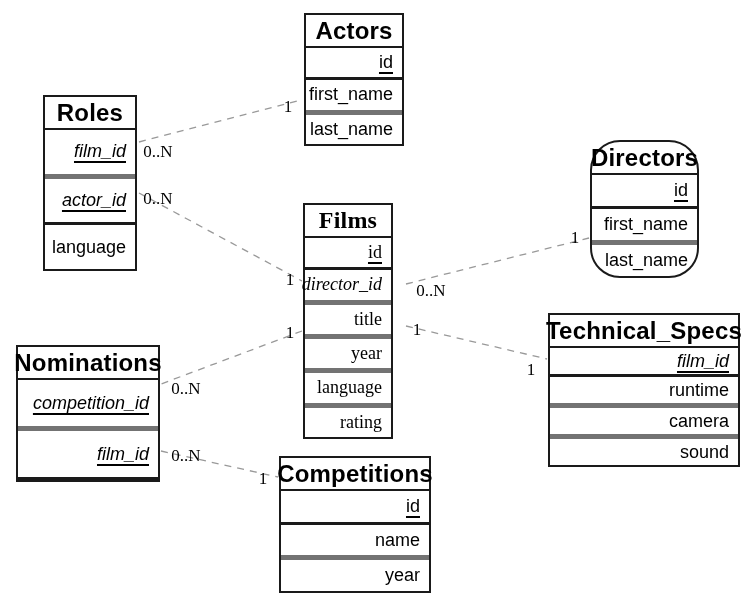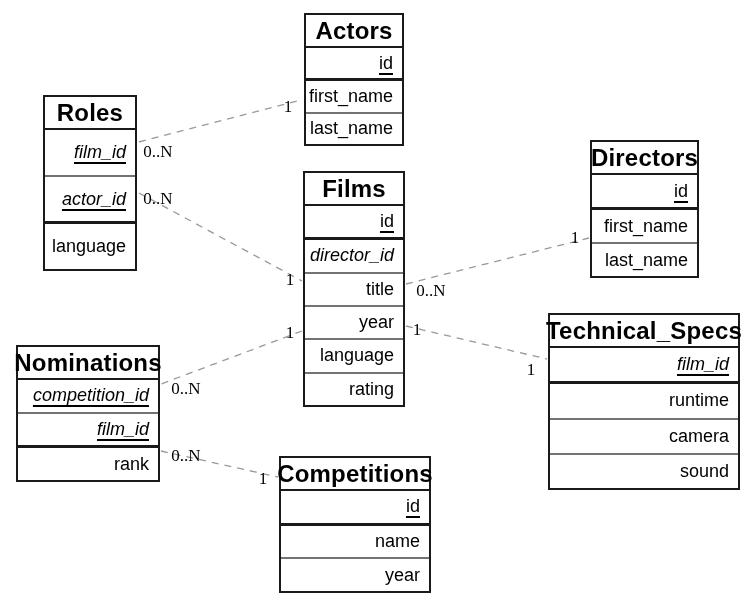--- a/index.html
+++ b/index.html
@@ -41,39 +41,39 @@
     border-bottom: 2px solid #1a1a1a;
     letter-spacing: 0.2px;
   }
   .entity .row {
     flex: 1 1 auto;
     display: flex;
     align-items: center;
     justify-content: flex-end;
     padding-right: 9px;
     font-size: 18px;
-    border-bottom: 2px solid #737373;
+    border-bottom: 5px solid #737373;
     box-sizing: border-box;
     white-space: nowrap;
   }
   .entity .row:last-child { border-bottom: none; }
   .entity .row.pk-end { border-bottom: 3px solid #1a1a1a; }
   .entity .row.fk .col-text { font-style: italic; }
   .entity .row.pk .col-text {
     text-decoration: underline;
     text-decoration-thickness: 1.5px;
     text-underline-offset: 4px;
   }
   
   #t-roles        { left: 43px;  top: 95px;  width: 94px;  height: 176px; }
   #t-actors       { left: 304px; top: 13px;  width: 100px; height: 133px; }
-  #t-films        { left: 303px; top: 171px; width: 102px; height: 236px; }
-  #t-directors    { left: 590px; top: 140px; width: 109px; height: 138px; }
+  #t-films        { left: 303px; top: 203px; width: 90px; height: 236px; font-family: Liberation Serif, serif; }
+  #t-directors    { left: 590px; top: 140px; width: 109px; height: 138px; border-radius: 30px; }
   #t-nominations  { left: 16px;  top: 345px; width: 144px; height: 137px; }
-  #t-technical    { left: 548px; top: 313px; width: 192px; height: 177px; }
+  #t-technical    { left: 548px; top: 313px; width: 192px; height: 154px; }
   #t-competitions { left: 279px; top: 456px; width: 152px; height: 137px; }
   
   .card {
     position: absolute;
     font-family: "Liberation Serif", serif;
     font-size: 17px;
     color: #000000;
     transform: translate(-50%, -50%);
     white-space: nowrap;
   }
@@ -179,23 +179,20 @@
   </div>
 
   <div class="entity" id="t-nominations">
     <div class="hdr">Nominations</div>
     <div class="row pk fk">
         <span class="col-text">competition_id</span>
       </div>
     <div class="row pk fk pk-end">
         <span class="col-text">film_id</span>
       </div>
-    <div class="row">
-        <span class="col-text">rank</span>
-      </div>
   </div>
 
   <div class="entity" id="t-technical">
     <div class="hdr">Technical_Specs</div>
     <div class="row pk fk pk-end">
         <span class="col-text">film_id</span>
       </div>
     <div class="row">
         <span class="col-text">runtime</span>
       </div>

